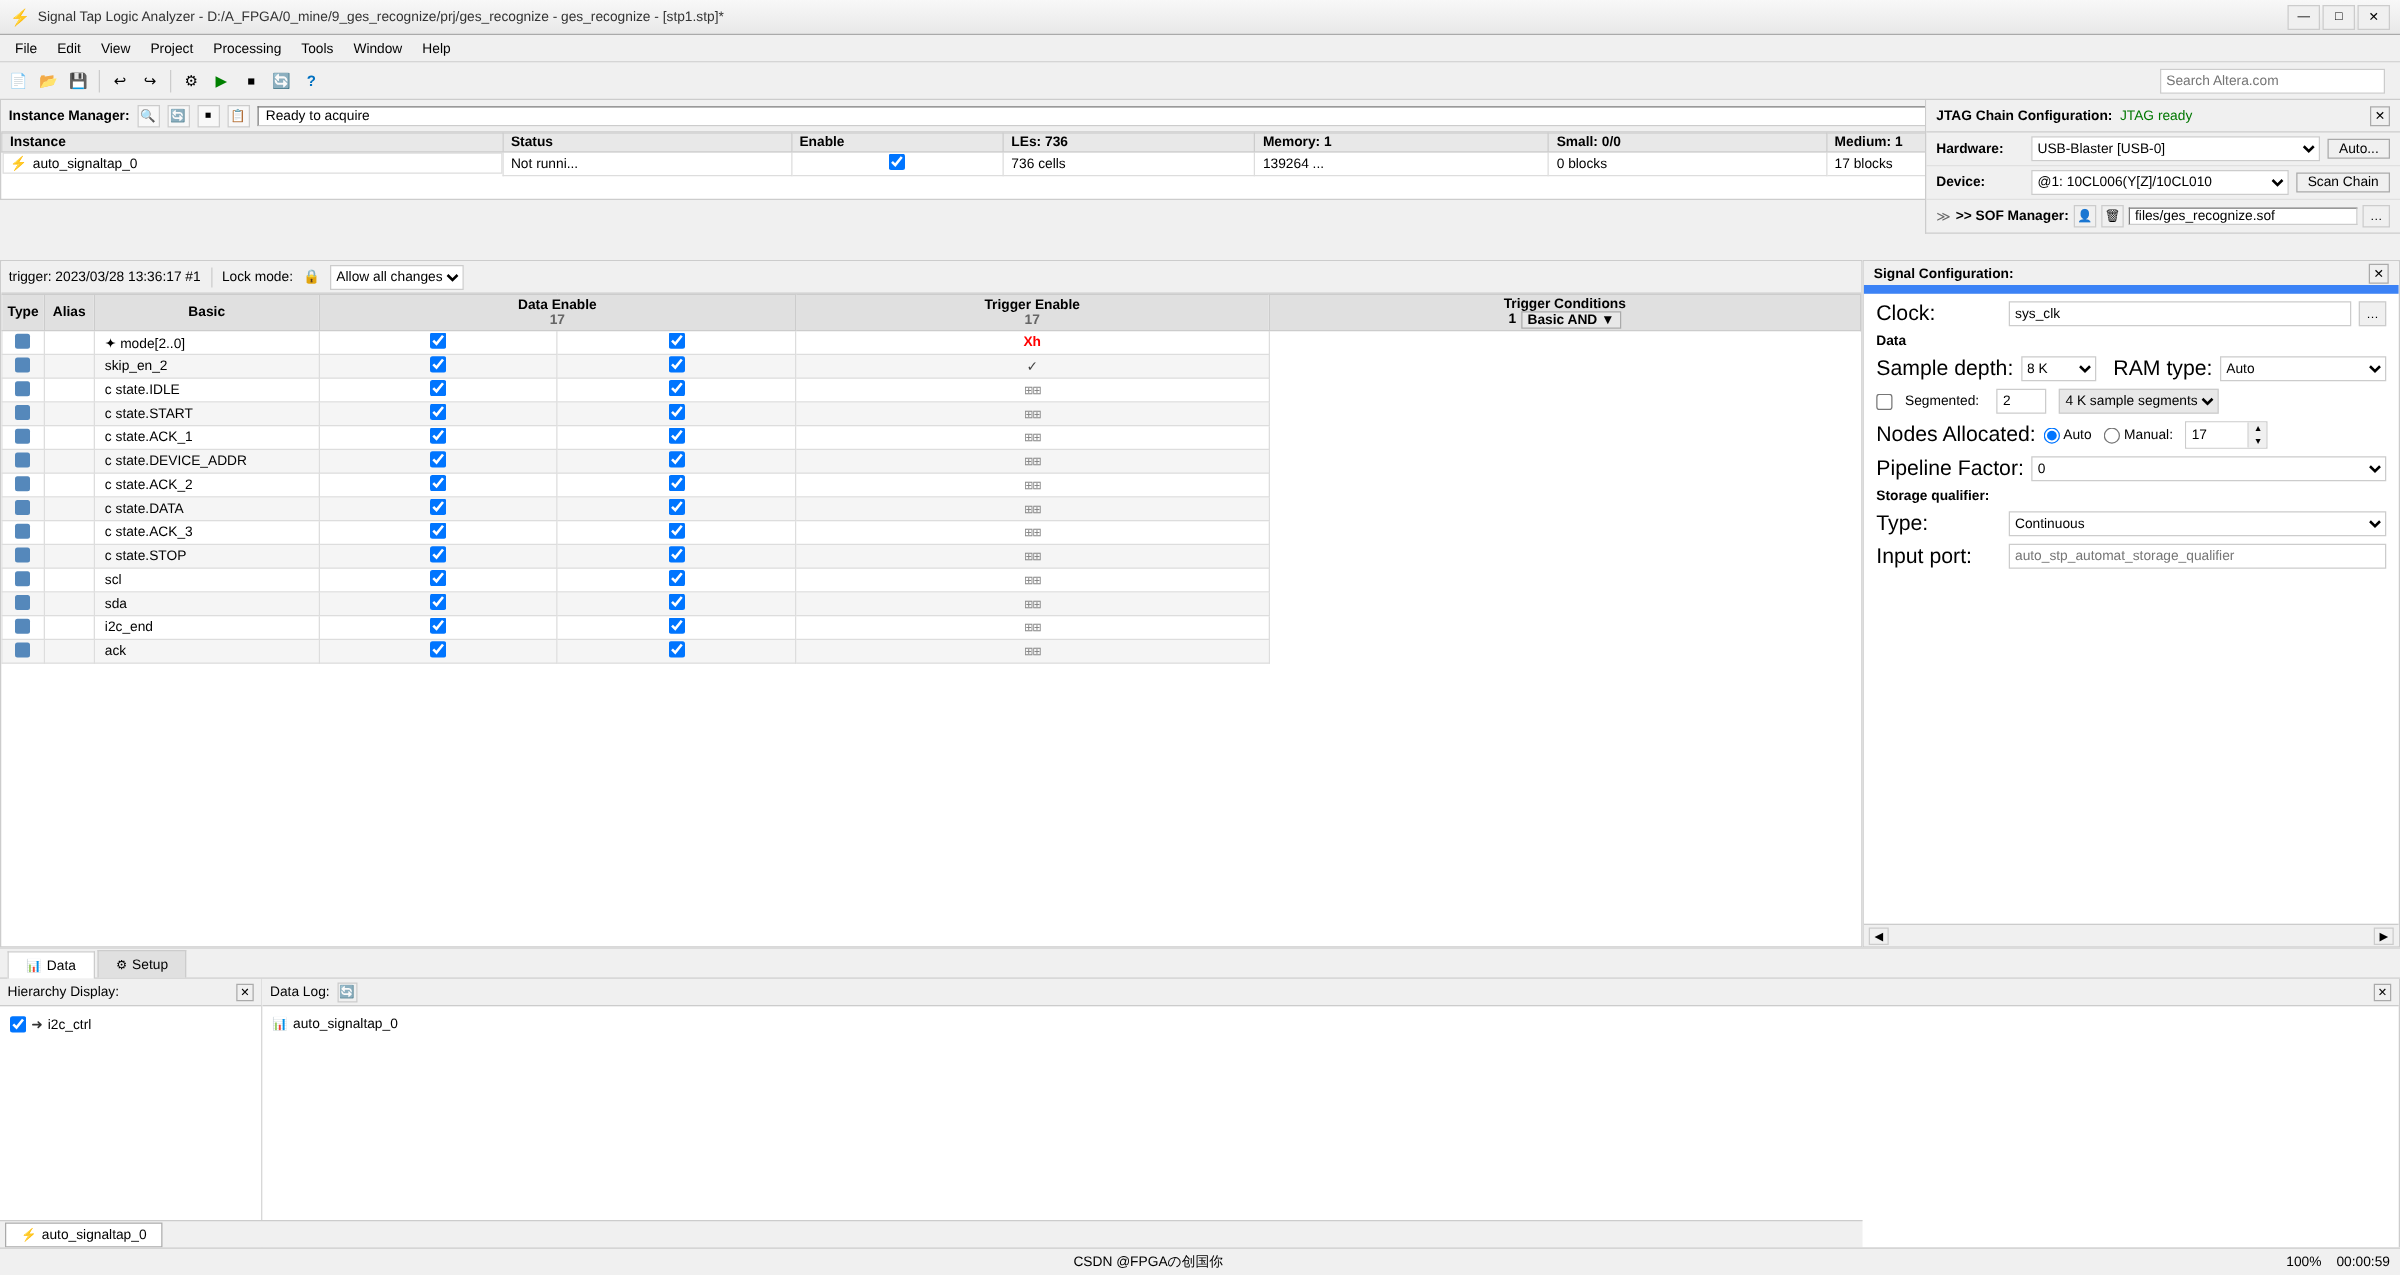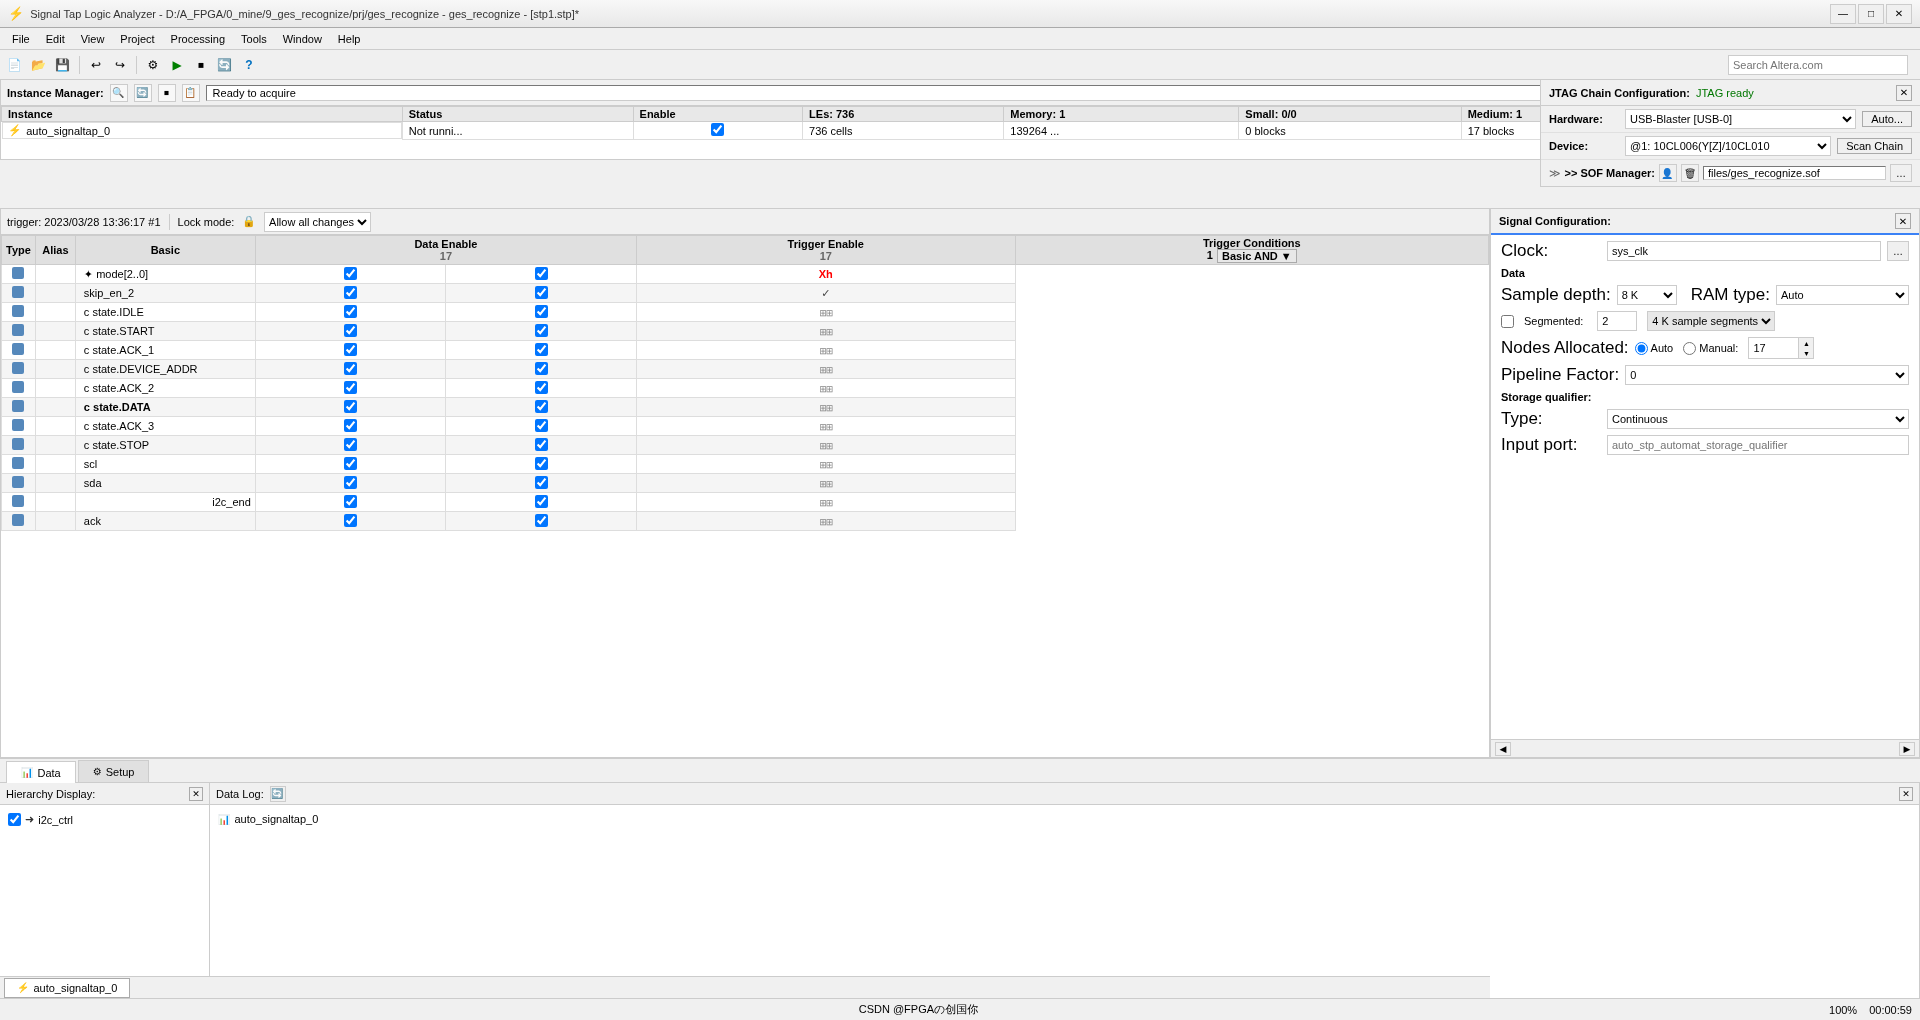--- a/index.html
+++ b/index.html
@@ -188,21 +188,21 @@
     #signal-config {
       width: 420px;
       border: 1px solid #ccc;
       background: #fff;
       display: flex;
       flex-direction: column;
       overflow: hidden;
     }
     #signal-config .config-header {
       background: #f0f0f0;
-      border-bottom: 2px solid #3b82f6;
+      border-bottom: 7px solid #3b82f6;
       padding: 3px 8px;
       display: flex;
       align-items: center;
       justify-content: space-between;
       height: 26px;
       font-weight: bold;
       font-size: 11px;
     }
     #signal-config .config-body {
       padding: 6px 10px;
@@ -579,21 +579,21 @@
                 <td style="text-align: center; color: rgb(68, 136, 204); font-size: 8px;"><span style="display:inline-block; width:12px; height:12px; background:#5588bb; border-radius:2px; margin:1px;"></span></td>
                 <td></td>
                 <td style="padding-left: 8px;">c  state.ACK_2</td>
                 <td style="text-align: center;"><input type="checkbox" checked="" style=""></td>
                 <td style="text-align: center;"><input type="checkbox" checked="" style=""></td>
                 <td style="text-align: center;"><span style="font-size:9px; color:#888; letter-spacing:-1px;">⊞⊞</span></td>
               </tr>
               <tr style="background: rgb(255, 255, 255);">
                 <td style="text-align: center; color: rgb(68, 136, 204); font-size: 8px;"><span style="display:inline-block; width:12px; height:12px; background:#5588bb; border-radius:2px; margin:1px;"></span></td>
                 <td></td>
-                <td style="padding-left: 8px; font-weight: bold;">c  state.DATA</td>
+                <td style="padding-left: 8px;">c  state.DATA</td>
                 <td style="text-align: center;"><input type="checkbox" checked="" style=""></td>
                 <td style="text-align: center;"><input type="checkbox" checked="" style=""></td>
                 <td style="text-align: center;"><span style="font-size:9px; color:#888; letter-spacing:-1px;">⊞⊞</span></td>
               </tr>
               <tr style="background: rgb(245, 245, 245);">
                 <td style="text-align: center; color: rgb(68, 136, 204); font-size: 8px;"><span style="display:inline-block; width:12px; height:12px; background:#5588bb; border-radius:2px; margin:1px;"></span></td>
                 <td></td>
                 <td style="padding-left: 8px;">c  state.ACK_3</td>
                 <td style="text-align: center;"><input type="checkbox" checked="" style=""></td>
                 <td style="text-align: center;"><input type="checkbox" checked="" style=""></td>
@@ -619,21 +619,21 @@
                 <td style="text-align: center; color: rgb(68, 136, 204); font-size: 8px;"><span style="display:inline-block; width:12px; height:12px; background:#5588bb; border-radius:2px; margin:1px;"></span></td>
                 <td></td>
                 <td style="padding-left: 8px;">sda</td>
                 <td style="text-align: center;"><input type="checkbox" checked="" style=""></td>
                 <td style="text-align: center;"><input type="checkbox" checked="" style=""></td>
                 <td style="text-align: center;"><span style="font-size:9px; color:#888; letter-spacing:-1px;">⊞⊞</span></td>
               </tr>
               <tr style="background: rgb(245, 245, 245);">
                 <td style="text-align: center; color: rgb(68, 136, 204); font-size: 8px;"><span style="display:inline-block; width:12px; height:12px; background:#5588bb; border-radius:2px; margin:1px;"></span></td>
                 <td></td>
-                <td style="padding-left: 8px; text-align: right;">i2c_end</td>
+                <td style="padding-left: 8px;">i2c_end</td>
                 <td style="text-align: center;"><input type="checkbox" checked="" style=""></td>
                 <td style="text-align: center;"><input type="checkbox" checked="" style=""></td>
                 <td style="text-align: center;"><span style="font-size:9px; color:#888; letter-spacing:-1px;">⊞⊞</span></td>
               </tr>
               <tr style="background: rgb(255, 255, 255);">
                 <td style="text-align: center; color: rgb(68, 136, 204); font-size: 8px;"><span style="display:inline-block; width:12px; height:12px; background:#5588bb; border-radius:2px; margin:1px;"></span></td>
                 <td></td>
                 <td style="padding-left: 8px;">ack</td>
                 <td style="text-align: center;"><input type="checkbox" checked="" style=""></td>
                 <td style="text-align: center;"><input type="checkbox" checked="" style=""></td>

